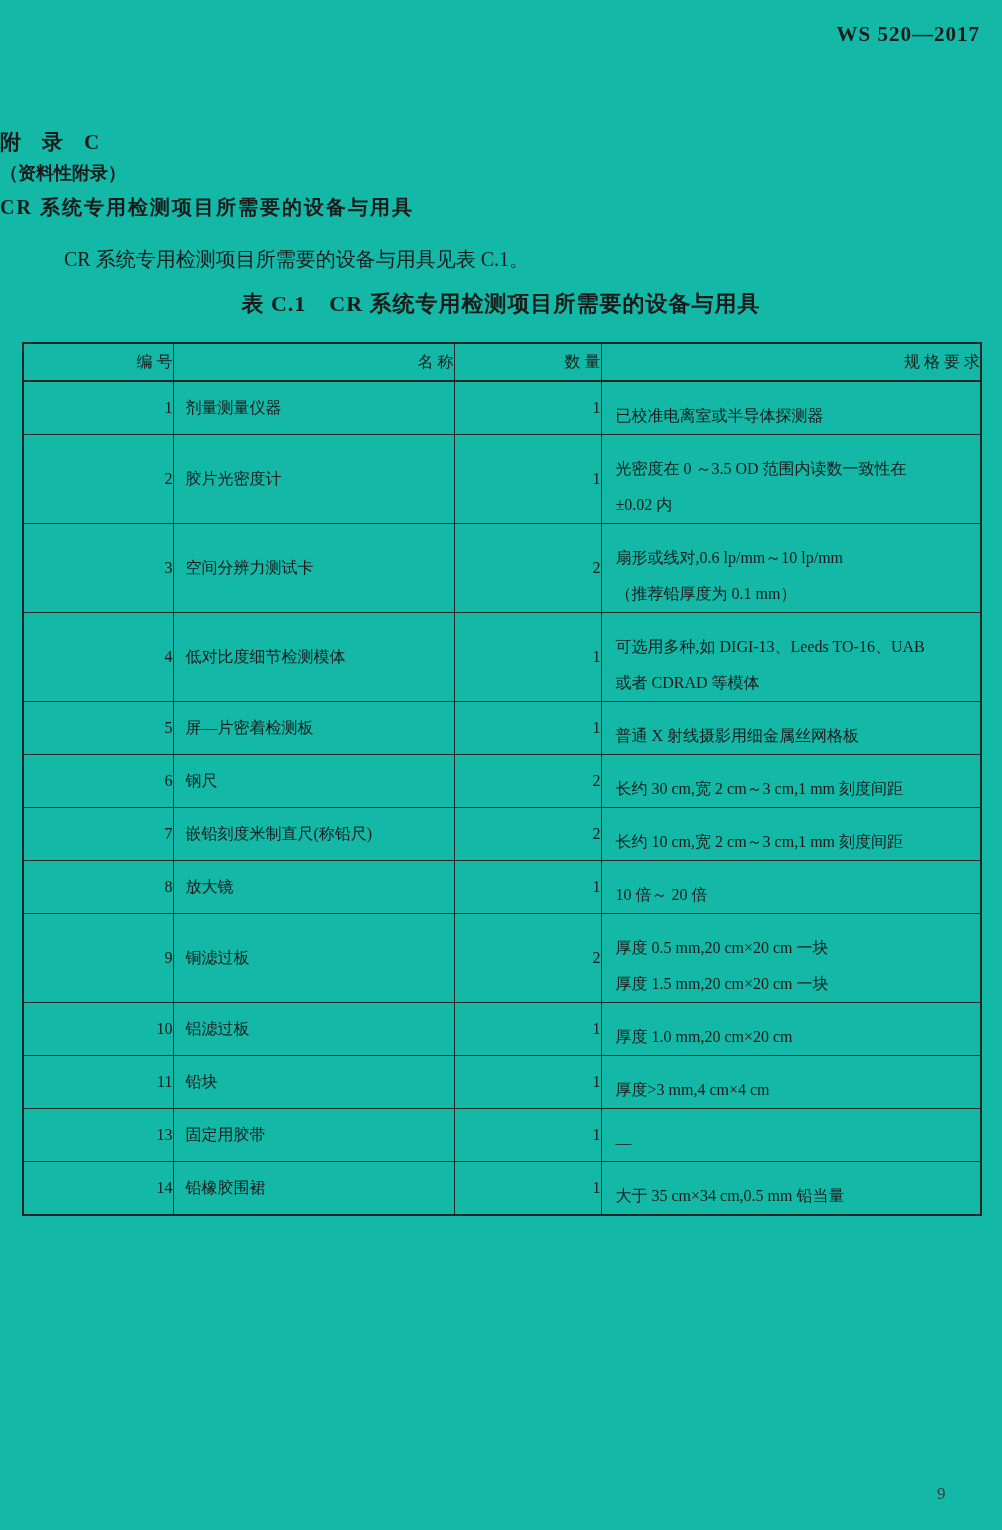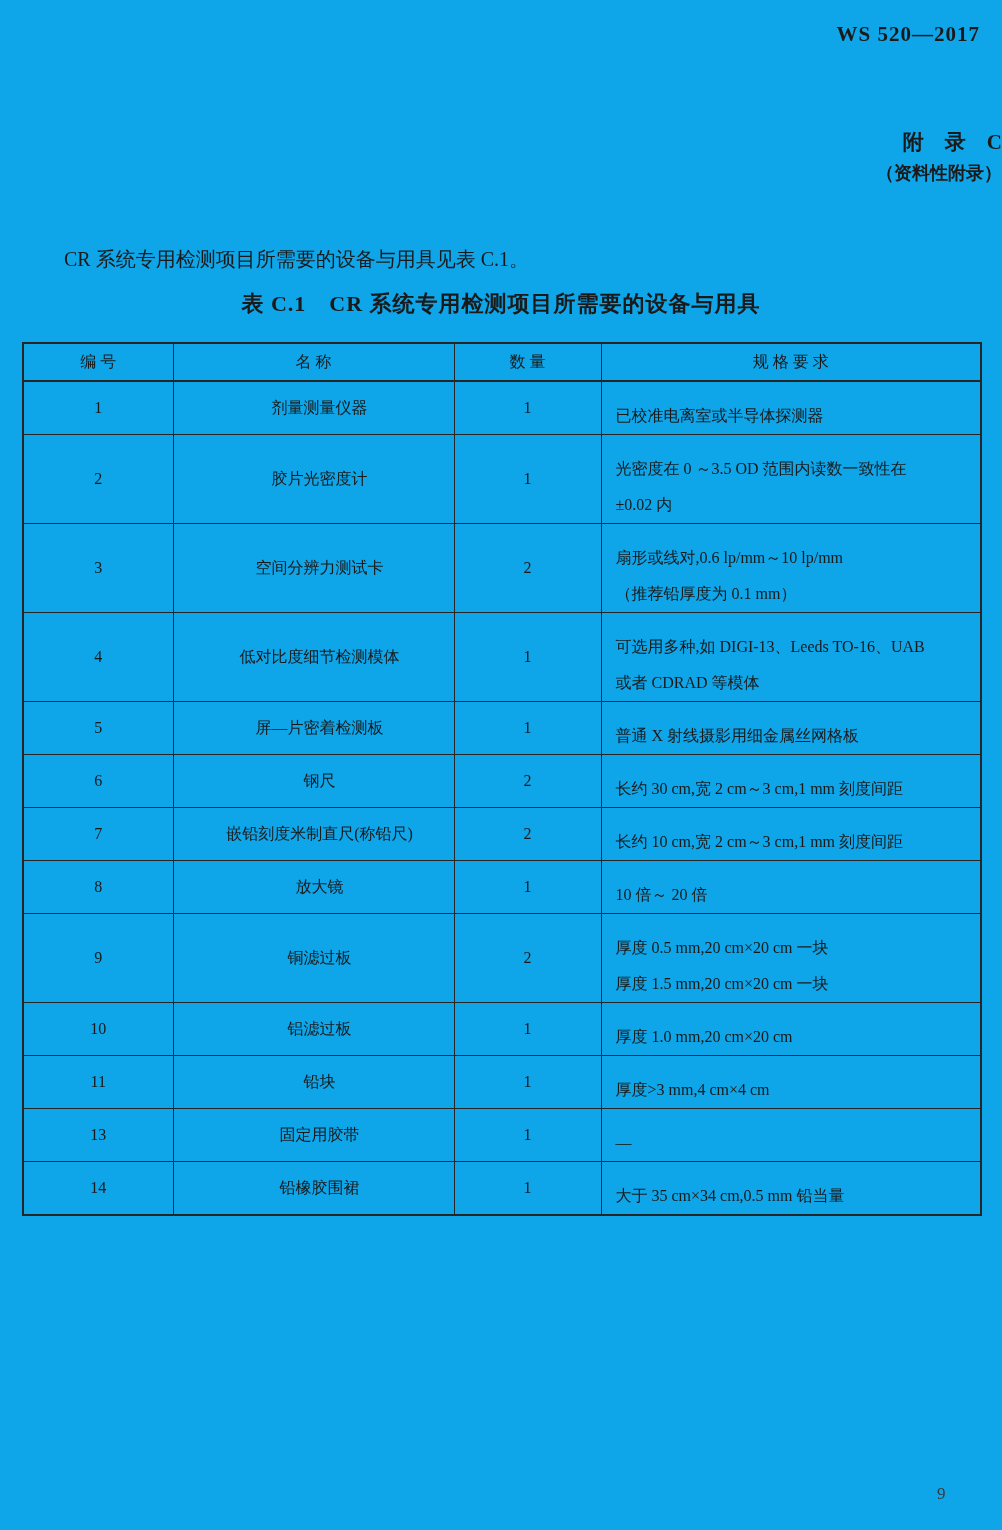--- a/index.html
+++ b/index.html
@@ -3,33 +3,33 @@
 <meta charset="utf-8">
 <style>
   * { margin: 0; padding: 0; box-sizing: border-box; }
   html, body { background: #e8e8e8; }
   body { font-family: "Liberation Serif", "DejaVu Serif", serif; }
   .page {
     position: relative;
     width: 1002px;
     height: 1530px;
     margin: 0 auto;
-    background: #0ea5e9;
+    background: #14b8a6;
     color: #1a1a1a;
     overflow: hidden;
   }
   .std-no {
     position: absolute;
     top: 22px;
     right: 22px;
     font-size: 21px;
     font-weight: bold;
     letter-spacing: 1px;
   }
-  .title-block { position: absolute; top: 127px; left: 0; width: 100%; text-align: right; }
+  .title-block { position: absolute; top: 127px; left: 0; width: 100%; text-align: left; }
   .appendix-title   { font-size: 21px; font-weight: bold; line-height: 30px; }
   .appendix-subtitle{ font-size: 18px; font-weight: bold; line-height: 32px; }
   .appendix-heading { font-size: 20px; font-weight: bold; line-height: 36px; letter-spacing: 2px; }
   .intro {
     position: absolute;
     top: 246px;
     left: 64px;
     font-size: 20px;
   }
   .table-caption {
@@ -54,41 +54,42 @@
     border: 1px solid #262626;
     vertical-align: middle;
     line-height: 36px;
     font-weight: normal;
   }
   table.equip th { height: 38px; border-bottom: 2px solid #262626; }
   .w-no   { width: 150px; }
   .w-name { width: 281px; }
   .w-qty  { width: 147px; }
   .w-spec { width: 380px; }
-  .c-center { text-align: center; }
-  .c-name { text-align: center; padding-left: 12px; }
+  .c-center { text-align: right; }
+  .c-name { text-align: left; padding-left: 12px; }
   .c-spec { text-align: left; padding: 16px 6px 0 14px; white-space: pre-line; }
   .page-number {
     position: absolute;
     top: 1484px;
     left: 937px;
     font-size: 17px;
     color: #3a3a3a;
   }
 </style>
 </head>
 <body>
 
 <div class="page">
 
   <div class="std-no">WS 520—2017</div>
 
   <div class="title-block">
     <div class="appendix-title">附　录　C</div>
     <div class="appendix-subtitle">（资料性附录）</div>
+    <div class="appendix-heading">CR 系统专用检测项目所需要的设备与用具</div>
   </div>
 
   <div class="intro">CR 系统专用检测项目所需要的设备与用具见表 C.1。</div>
 
   <div class="table-caption">表 C.1　CR 系统专用检测项目所需要的设备与用具</div>
 
   <div class="table-wrap">
     <table class="equip">
       <colgroup>
         <col class="w-no">

